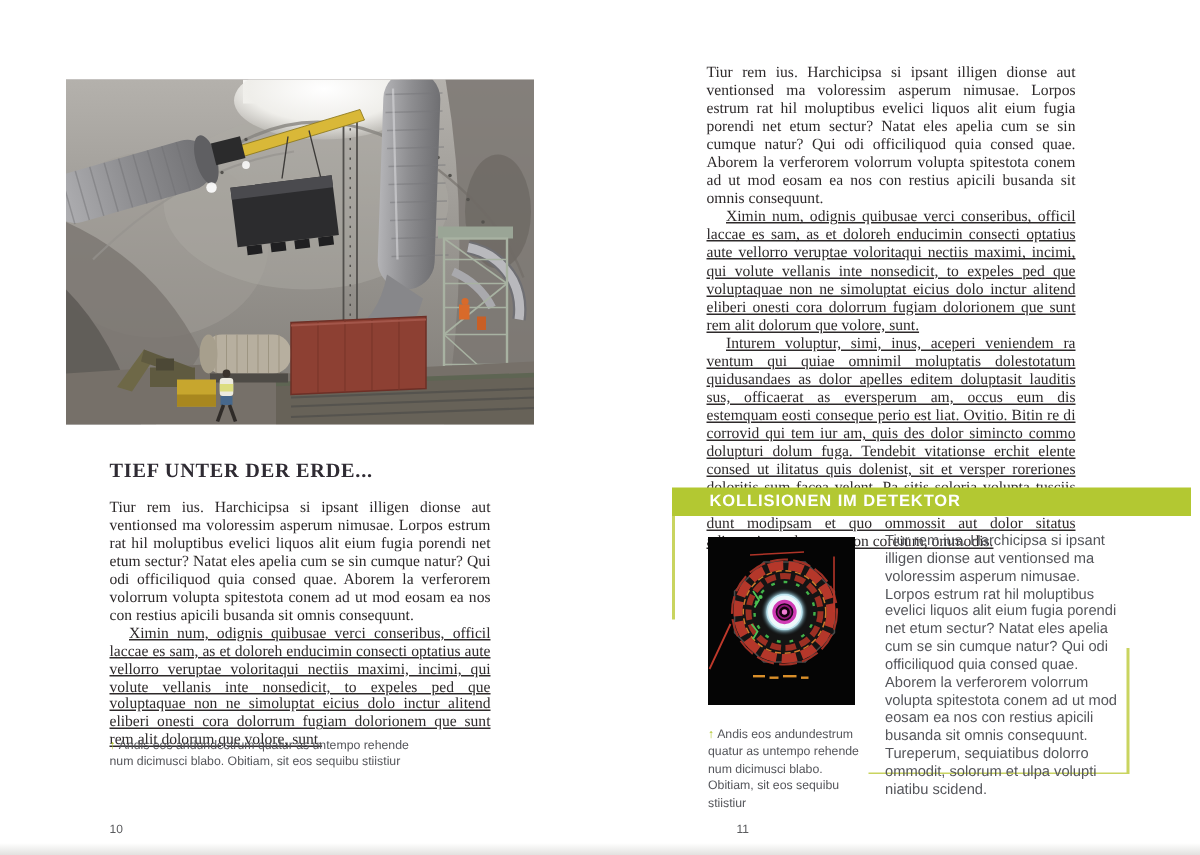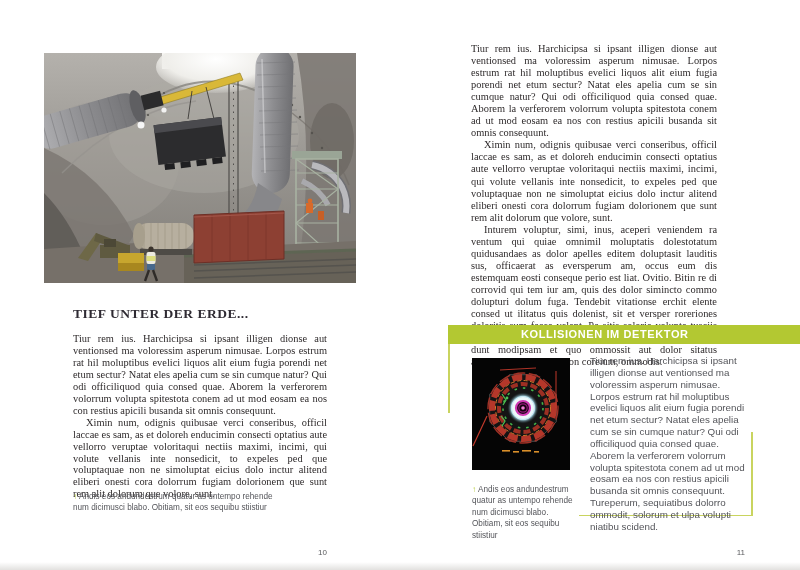--- a/index.html
+++ b/index.html
@@ -17,41 +17,40 @@
     position:absolute;left:73px;top:306px;width:254px;margin:0;
     font:600 13.5px/16px "Liberation Serif",serif;color:#2f2b33;
     text-align:left;letter-spacing:.5px;
   }
   .body{
     position:absolute;color:var(--body-text,#2e2a2b);
     font:10.4px/11.95px "Liberation Serif",serif;
     text-align:justify;
   }
   .body p{margin:0;}
-  .body p + p{text-indent:13px;}
+  .body p + p{text-indent:13px;text-decoration:underline;}
   .body-left{left:73px;top:333px;width:254px;}
   .body-right{left:471px;top:43px;width:246px;line-height:12.05px;}
   .caption{
     position:absolute;color:var(--muted-text,#54555a);
     font:8.2px/11.4px "Liberation Sans",sans-serif;
   }
   .caption .arrow{color:var(--accent-green,#b3c832);font-weight:bold;margin-right:2px;}
   .caption-left{left:73px;top:491px;width:208px;}
   .caption-right{left:472px;top:484px;width:106px;}
   .pagenum{
-    position:absolute;top:548px;width:254px;text-align:right;
+    position:absolute;top:548px;width:254px;text-align:left;
     font:8px/10px "Liberation Sans",sans-serif;color:#5a5b5e;
   }
   .pn-left{left:73px;}
   .pn-right{left:491px;}
   
   .banner{
-    position:absolute;left:448px;top:325px;width:305px;height:19px;
+    position:absolute;left:448px;top:325px;width:346px;height:19px;
     background:var(--accent-green,#b3c832);
-    padding-left:48px;
   }
   .banner span{
     display:block;padding-left:25px;
     font:bold 11px/19px "Liberation Sans",sans-serif;
     color:var(--banner-text,#ffffff);letter-spacing:.6px;
   }
   .dropline{
     position:absolute;left:448px;top:344px;width:1.5px;height:69px;
     background:var(--line-green,#c9d45f);
   }

